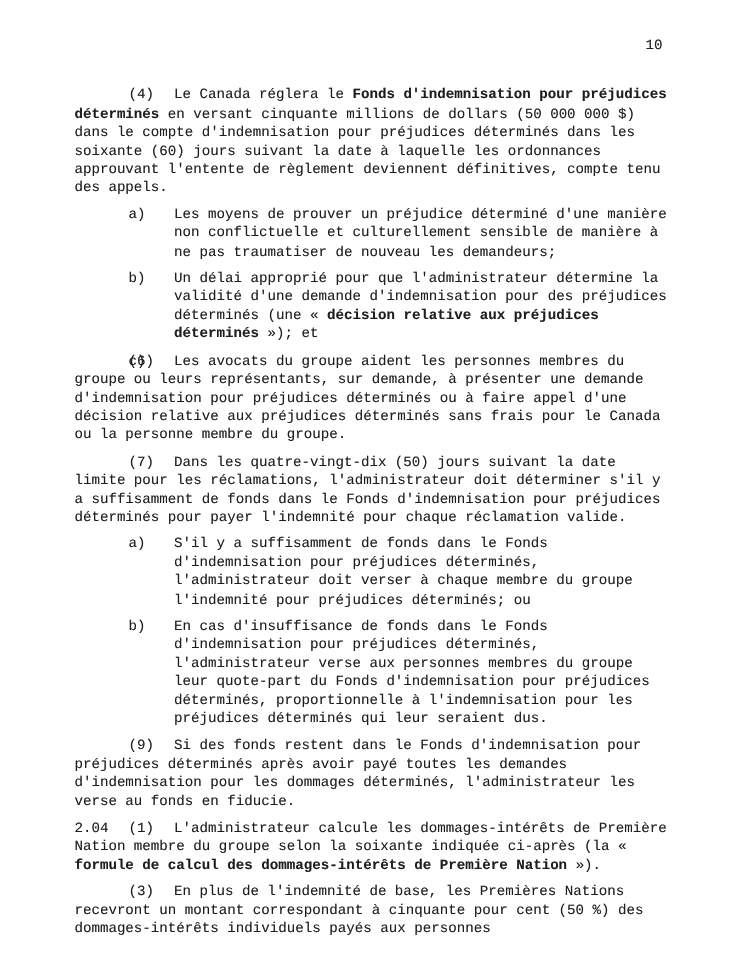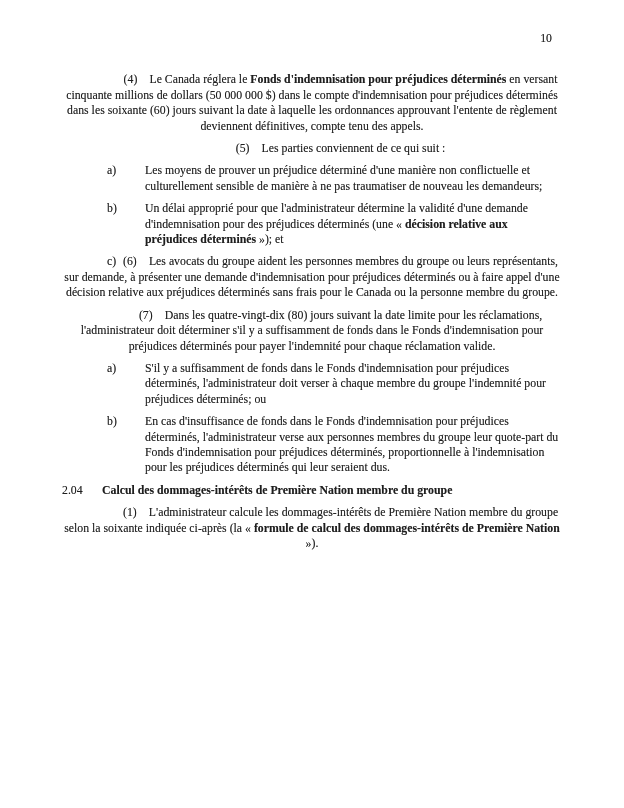--- a/index.html
+++ b/index.html
@@ -2,39 +2,39 @@
 <html lang="fr"><head>
 <meta charset="utf-8">
 <style>
   html, body { margin: 0; padding: 0; background: #ffffff; }
   .page {
     position: relative;
     width: 624px;
     height: 808px;
     background: #ffffff;
     overflow: hidden;
-    font-family: Liberation Serif, serif;
+    font-family: Liberation Mono, monospace;
     font-size: 11.8px;
     line-height: 15.4px;
     color: #1e1e1e;
     text-shadow: 0 0 0.5px rgba(45,45,45,0.45);
     box-sizing: border-box;
     padding: 0 62px;
   }
   .pagenum {
     margin-top: 31px;
     text-align: right;
     padding-right: 10px;
   }
   .docbody { width: 500px; }
   .docbody > :first-child { margin-top: 26px; }
   .para {
     margin: 7px 0 0 0;
     text-indent: 45px;
-    text-align: center;
+    text-align: left;
   }
   .para .marker {
     display: inline-block;
     width: 38px;
     text-indent: 0;
   }
   .item {
     position: relative;
     margin: 7px 0 0 83px;
     text-align: left;
@@ -59,24 +59,25 @@
   }
   .b { font-weight: bold; }
 </style>
 </head>
 <body>
 
 <div class="page">
   <div class="pagenum">10</div>
   <div class="docbody">
       <div class="para"><span class="marker">(4)</span><span>Le Canada réglera le </span><span class="b">Fonds d'indemnisation pour préjudices déterminés</span><span> en versant cinquante millions de dollars (50 000 000 $) dans le compte d'indemnisation pour préjudices déterminés dans les soixante (60) jours suivant la date à laquelle les ordonnances approuvant l'entente de règlement deviennent définitives, compte tenu des appels.</span></div>
-      <div class="para"><span class="marker">(5)</span><span>Les parties conviennent de ce qui suit :</span></div>
       <div class="item"><span class="marker">a)</span><span>Les moyens de prouver un préjudice déterminé d'une manière non conflictuelle et culturellement sensible de manière à ne pas traumatiser de nouveau les demandeurs;</span></div>
       <div class="item"><span class="marker">b)</span><span>Un délai approprié pour que l'administrateur détermine la validité d'une demande d'indemnisation pour des préjudices déterminés (une « </span><span class="b">décision relative aux préjudices déterminés</span><span> »); et</span></div>
       <div class="item"><span class="marker">c)</span></div>
       <div class="para"><span class="marker">(6)</span><span>Les avocats du groupe aident les personnes membres du groupe ou leurs représentants, sur demande, à présenter une demande d'indemnisation pour préjudices déterminés ou à faire appel d'une décision relative aux préjudices déterminés sans frais pour le Canada ou la personne membre du groupe.</span></div>
-      <div class="para"><span class="marker">(7)</span><span>Dans les quatre-vingt-dix (80) jours suivant la date limite pour les réclamations, l'administrateur doit déterminer s'il y a suffisamment de fonds dans le Fonds d'indemnisation pour préjudices déterminés pour payer l'indemnité pour chaque réclamation valide.</span></div>
+      <div class="para"><span class="marker">(7)</span><span>Dans les quatre-vingt-dix (50) jours suivant la date limite pour les réclamations, l'administrateur doit déterminer s'il y a suffisamment de fonds dans le Fonds d'indemnisation pour préjudices déterminés pour payer l'indemnité pour chaque réclamation valide.</span></div>
       <div class="item"><span class="marker">a)</span><span>S'il y a suffisamment de fonds dans le Fonds d'indemnisation pour préjudices déterminés, l'administrateur doit verser à chaque membre du groupe l'indemnité pour préjudices déterminés; ou</span></div>
       <div class="item"><span class="marker">b)</span><span>En cas d'insuffisance de fonds dans le Fonds d'indemnisation pour préjudices déterminés, l'administrateur verse aux personnes membres du groupe leur quote-part du Fonds d'indemnisation pour préjudices déterminés, proportionnelle à l'indemnisation pour les préjudices déterminés qui leur seraient dus.</span></div>
-      <div class="heading"><span class="marker">2.04</span><span class="b">Calcul des dommages-intérêts de Première Nation membre du groupe</span></div>
+      <div class="para"><span class="marker">(9)</span><span>Si des fonds restent dans le Fonds d'indemnisation pour préjudices déterminés après avoir payé toutes les demandes d'indemnisation pour les dommages déterminés, l'administrateur les verse au fonds en fiducie.</span></div>
+      <div class="heading"><span class="marker">2.04</span></div>
       <div class="para"><span class="marker">(1)</span><span>L'administrateur calcule les dommages-intérêts de Première Nation membre du groupe selon la soixante indiquée ci-après (la « </span><span class="b">formule de calcul des dommages-intérêts de Première Nation</span><span> »).</span></div>
+      <div class="para"><span class="marker">(3)</span><span>En plus de l'indemnité de base, les Premières Nations recevront un montant correspondant à cinquante pour cent (50 %) des dommages-intérêts individuels payés aux personnes</span></div>
     </div>
 </div>
 
 </body></html>

